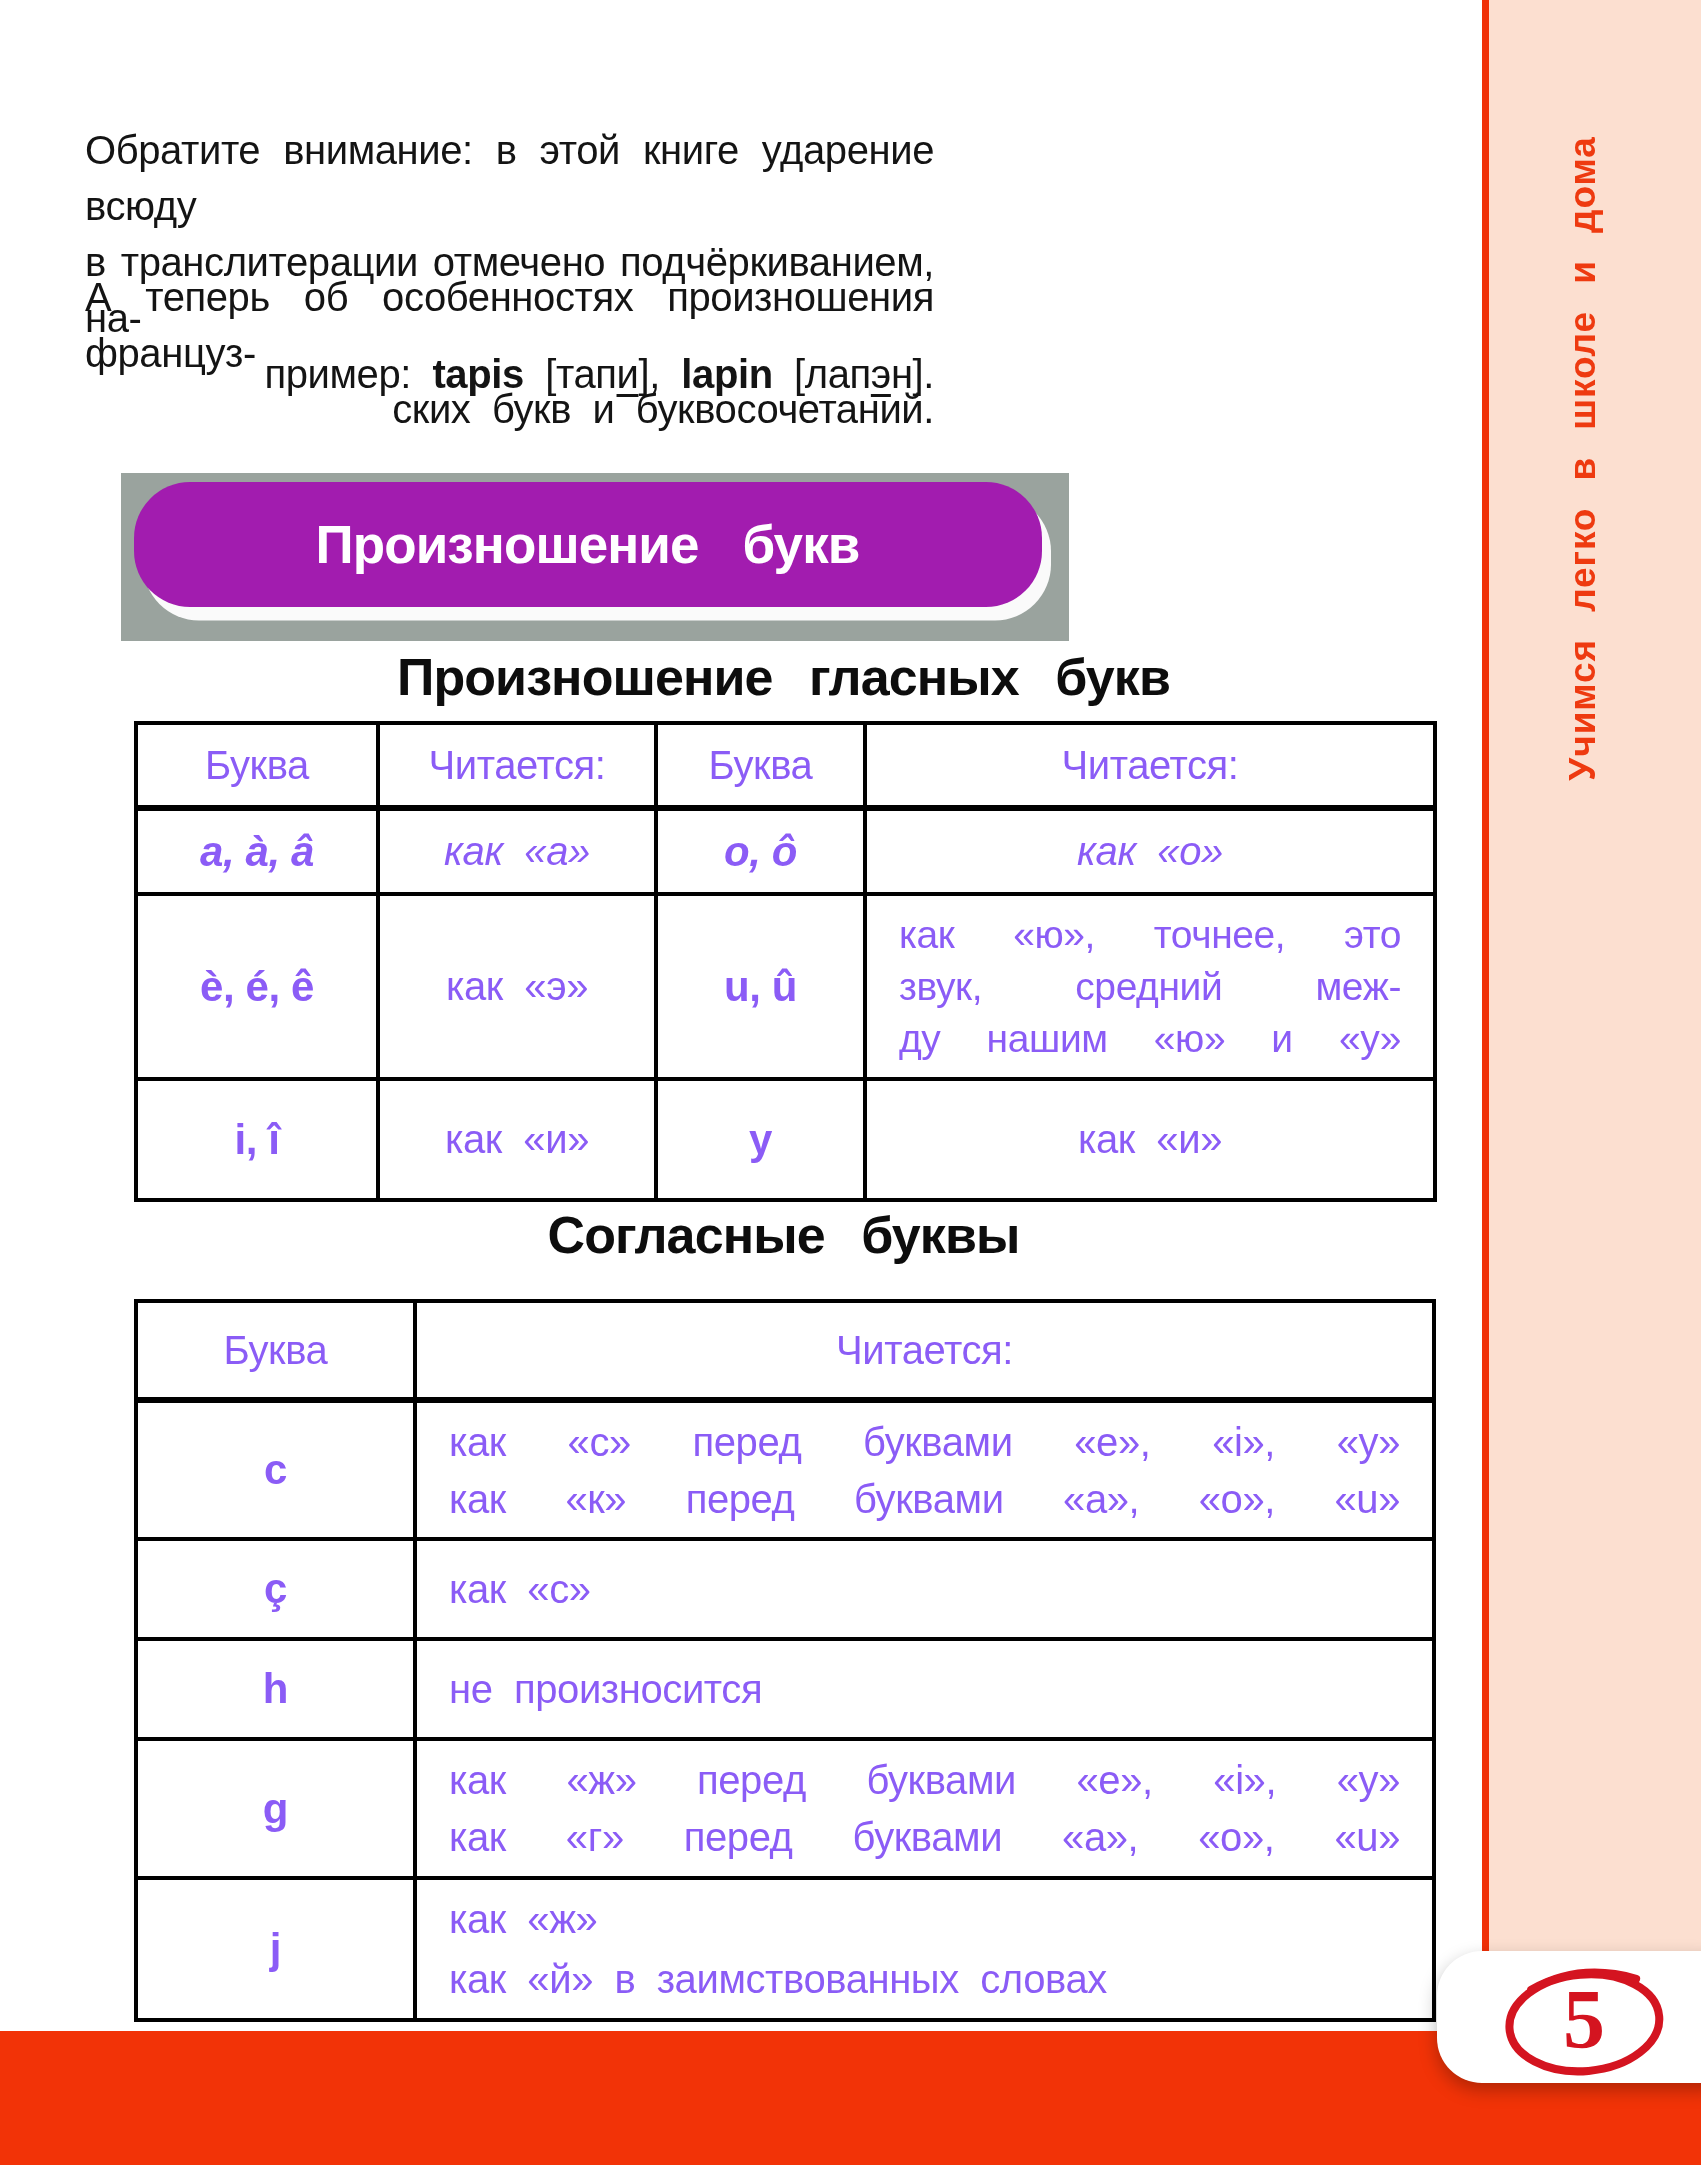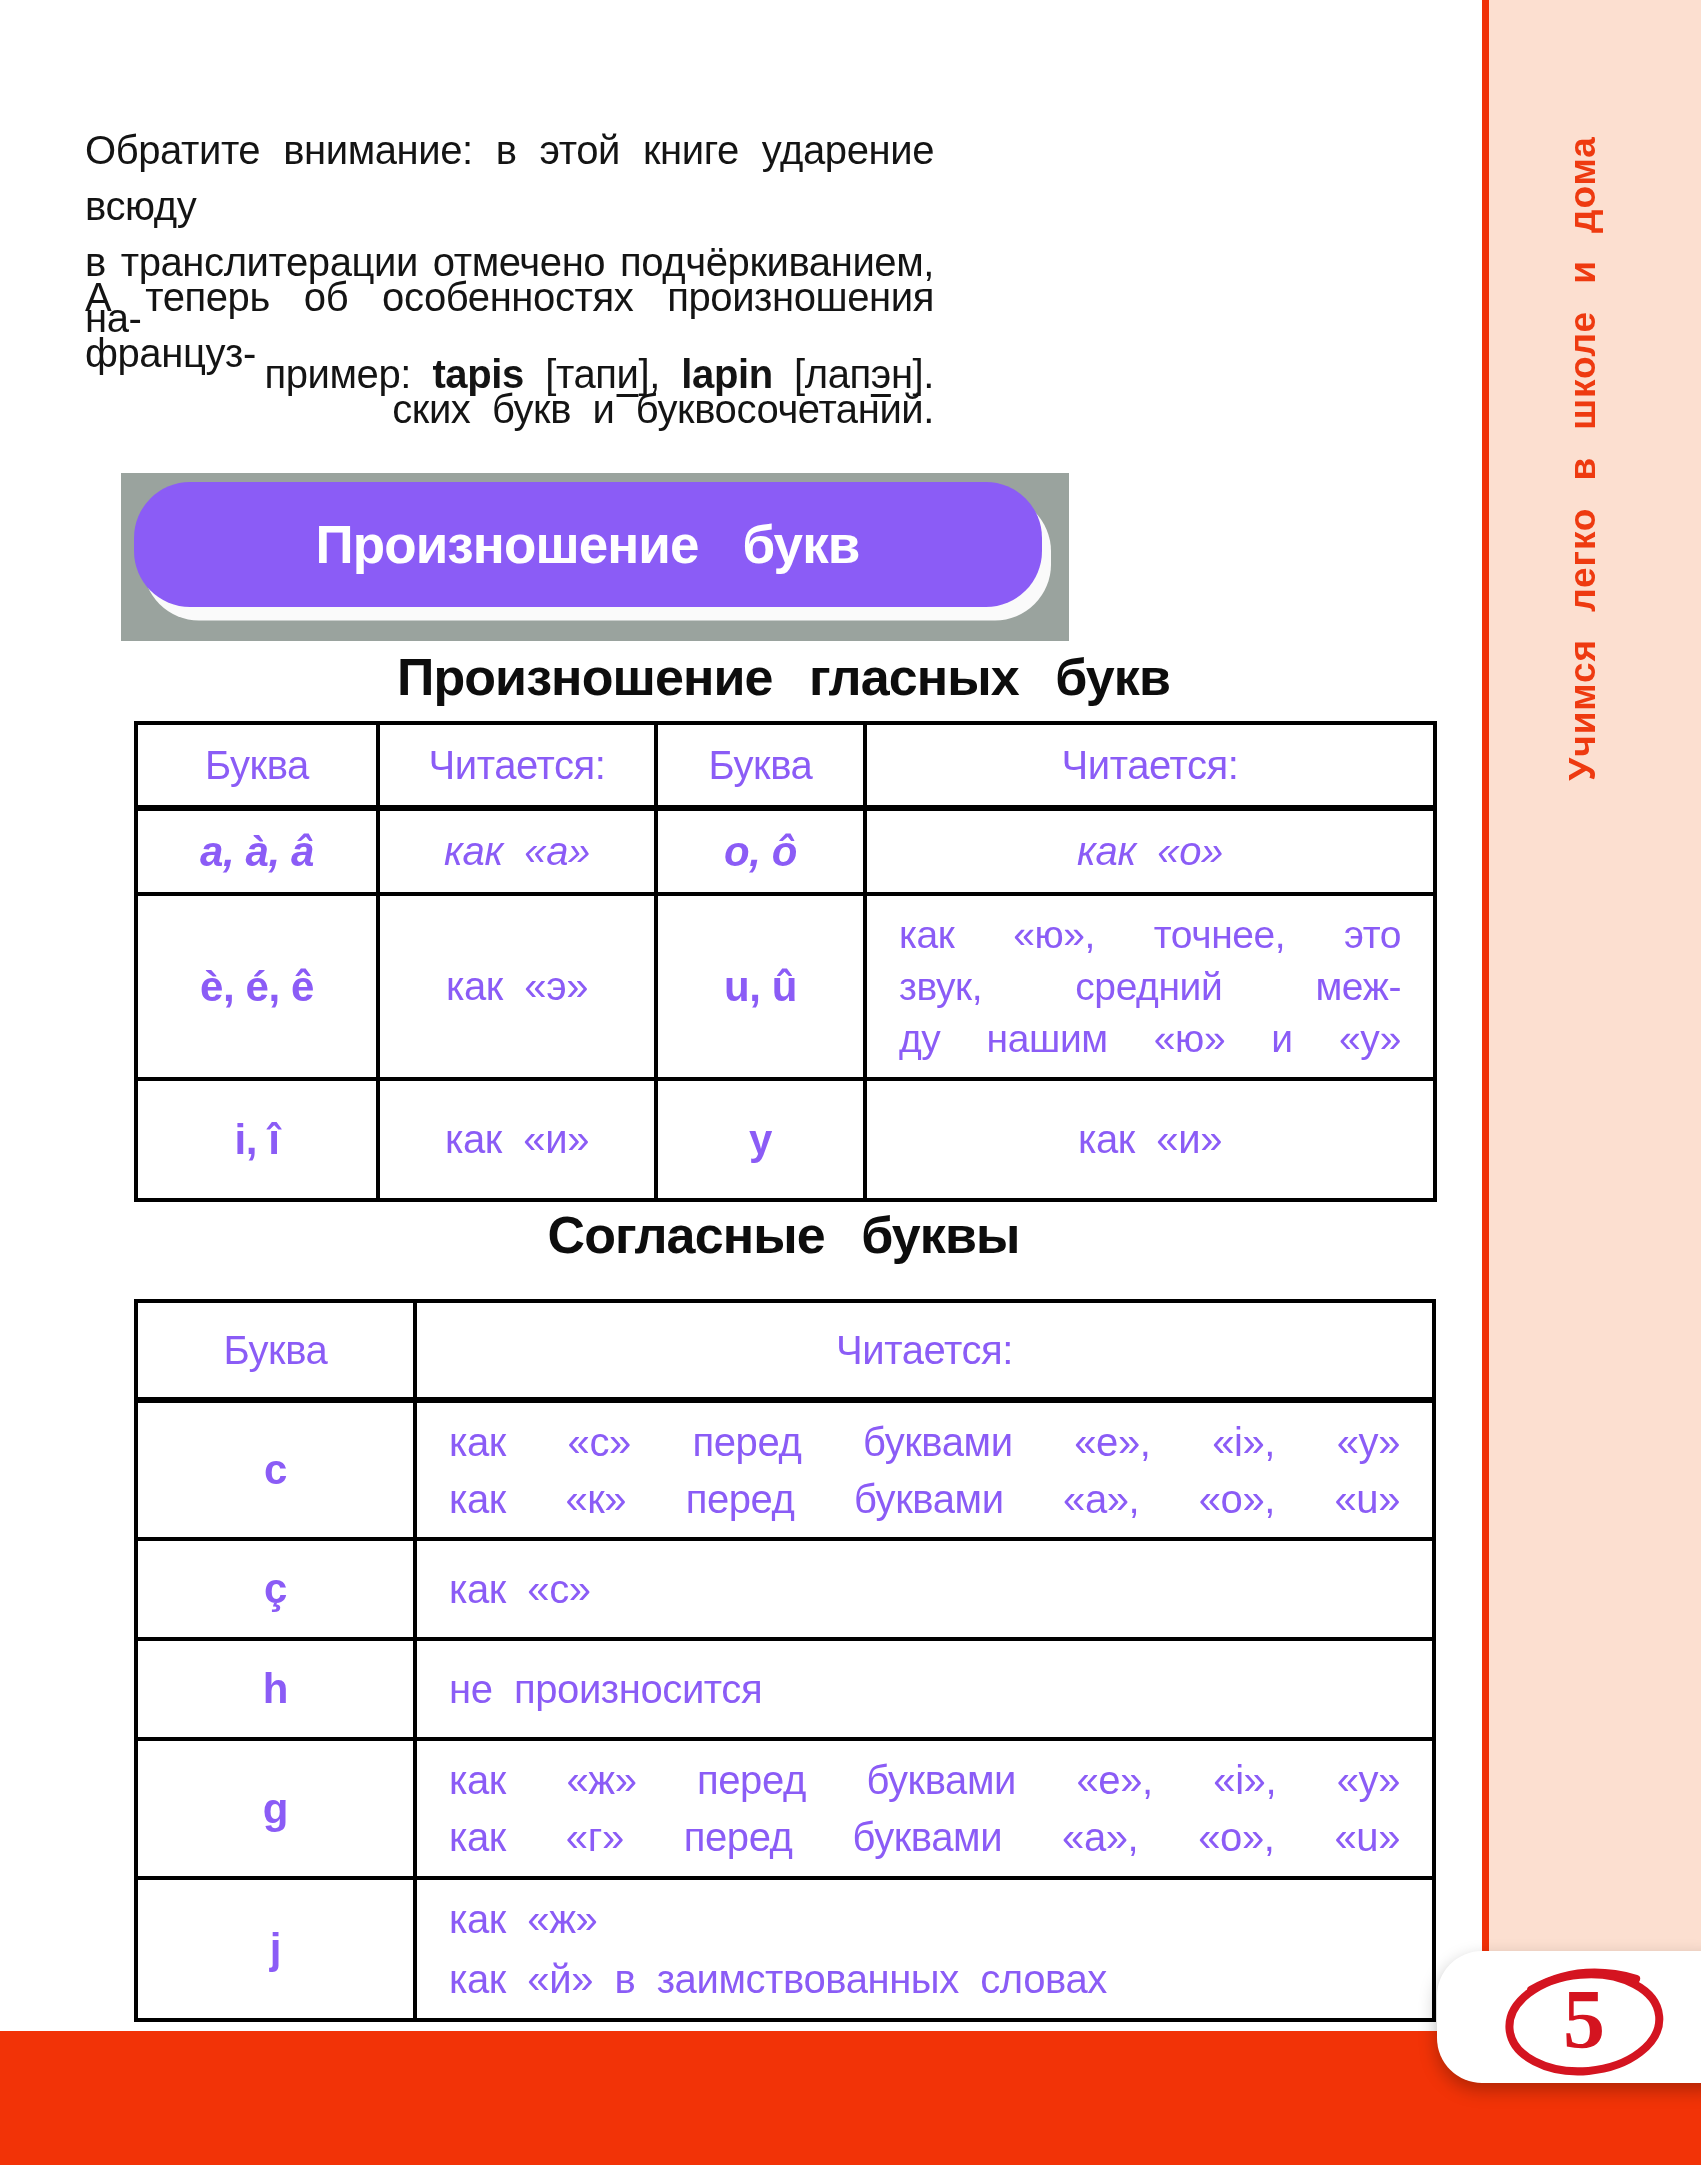--- a/index.html
+++ b/index.html
@@ -34,21 +34,21 @@
   .para .line{text-align:right;word-spacing:10.7px;}
   .b{font-weight:bold;}
   .u{text-decoration:underline;text-decoration-thickness:2.7px;text-underline-offset:6.3px;}
   
   .banner-band{
     position:absolute;left:121px;top:473px;width:948px;height:168px;
     background:#9aa39e;
   }
   .banner{
     position:absolute;left:12.5px;top:9px;width:908px;height:125px;
-    background:#8b5cf6;border-radius:56px;
+    background:#a21caf;border-radius:56px;
     box-shadow:9px 13.4px 0 rgba(255,255,255,0.95);
     display:flex;align-items:center;justify-content:center;
   }
   .banner span{
     color:#ffffff;font-size:53px;font-weight:bold;
     word-spacing:30px;letter-spacing:-0.9px;
   }
   
   .sec-title{
     position:absolute;left:134px;width:1299px;

